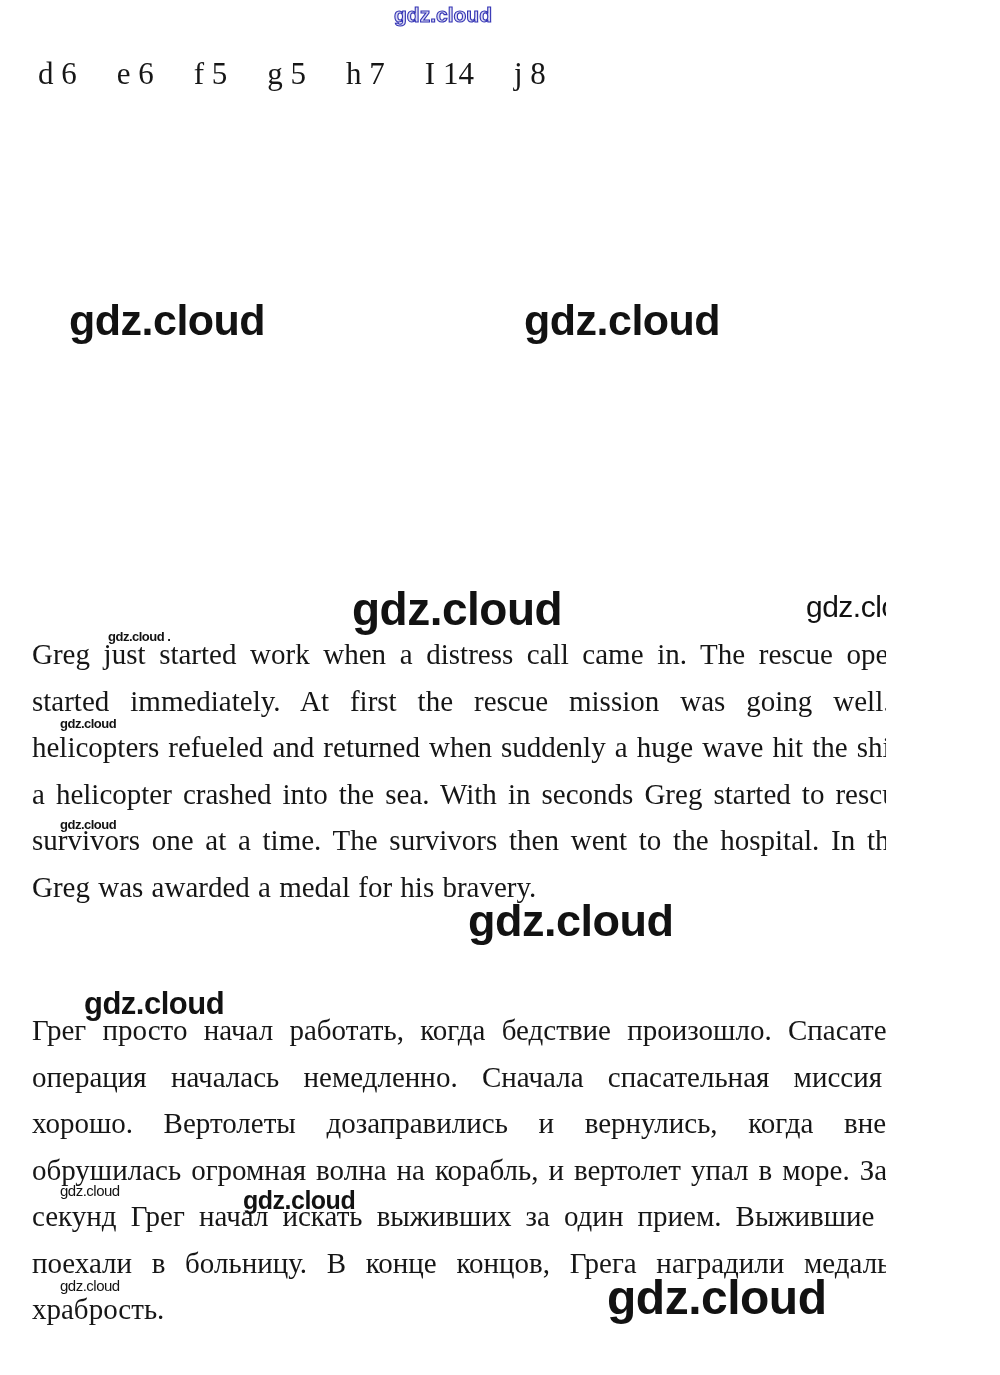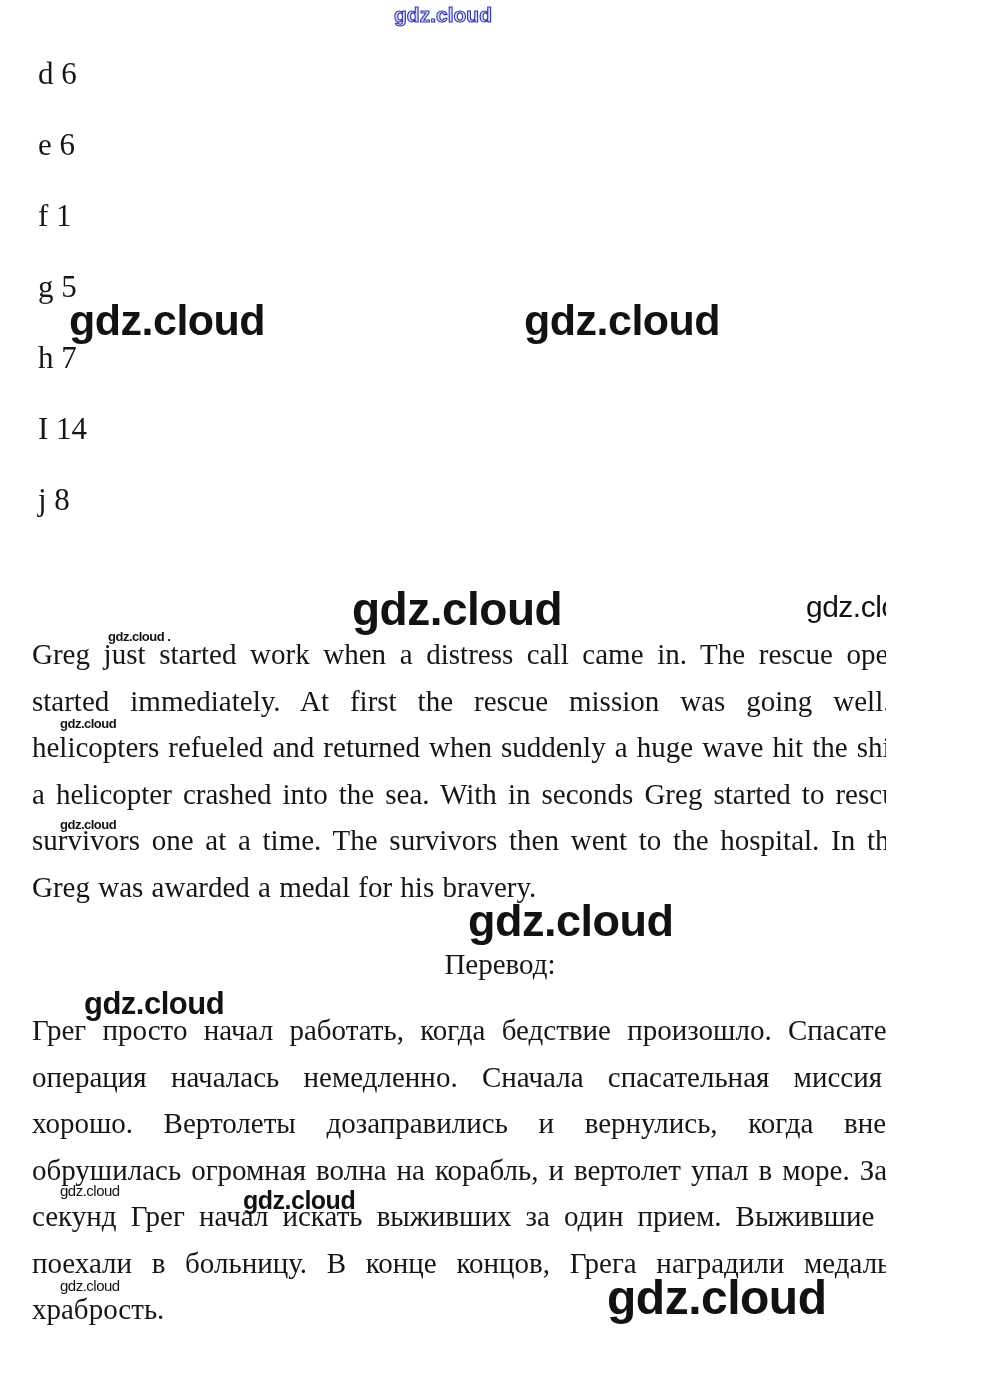--- a/index.html
+++ b/index.html
@@ -47,21 +47,21 @@
   .wm-med-b       { top: 1188px; left: 243px; font-size: 25px; font-weight: 600; }
   .wm-small-c     { top: 1278px; left: 60px;  font-size: 15px; font-weight: 500; }
   .wm-big-bottom  { top: 1274px; left: 607px; font-size: 48px; font-weight: 700; }
 
   
   .answers {
     position: absolute;
     left: 38px;
     top: 58px;
     display: flex;
-    flex-direction: column;
+    flex-direction: row;
     gap: 40px;
     font-size: 31px;
     line-height: 31px;
     z-index: 2;
   }
   .answer-item { white-space: pre; }
 
   
   .para {
     position: absolute;
@@ -104,26 +104,25 @@
   <div class="wm wm-perevod">gdz.cloud</div>
   <div class="wm wm-rus-start">gdz.cloud</div>
   <div class="wm wm-small-a">gdz.cloud</div>
   <div class="wm wm-med-b">gdz.cloud</div>
   <div class="wm wm-small-c">gdz.cloud</div>
   <div class="wm wm-big-bottom">gdz.cloud</div>
 
   <div class="answers">
     <div class="answer-item">d 6</div>
     <div class="answer-item">e 6</div>
-    <div class="answer-item">f 1</div>
+    <div class="answer-item">f 5</div>
     <div class="answer-item">g 5</div>
     <div class="answer-item">h 7</div>
     <div class="answer-item">I 14</div>
     <div class="answer-item">j 8</div>
   </div>
 
   <p class="para para-english">Greg just started work when a distress call came in. The rescue operation started immediately. At first the rescue mission was going well. The helicopters refueled and returned when suddenly a huge wave hit the ship and a helicopter crashed into the sea. With in seconds Greg started to rescue the survivors one at a time. The survivors then went to the hospital. In the end Greg was awarded a medal for his bravery.</p>
 
-  <div class="translation-heading">Перевод:</div>
 
   <p class="para para-russian">Грег просто начал работать, когда бедствие произошло. Спасательная операция началась немедленно. Сначала спасательная миссия шла хорошо. Вертолеты дозаправились и вернулись, когда внезапно обрушилась огромная волна на корабль, и вертолет упал в море. За доли секунд Грег начал искать выживших за один прием. Выжившие затем поехали в больницу. В конце концов, Грега наградили медалью за храбрость.</p>
 
 </div>
 
 </body></html>

